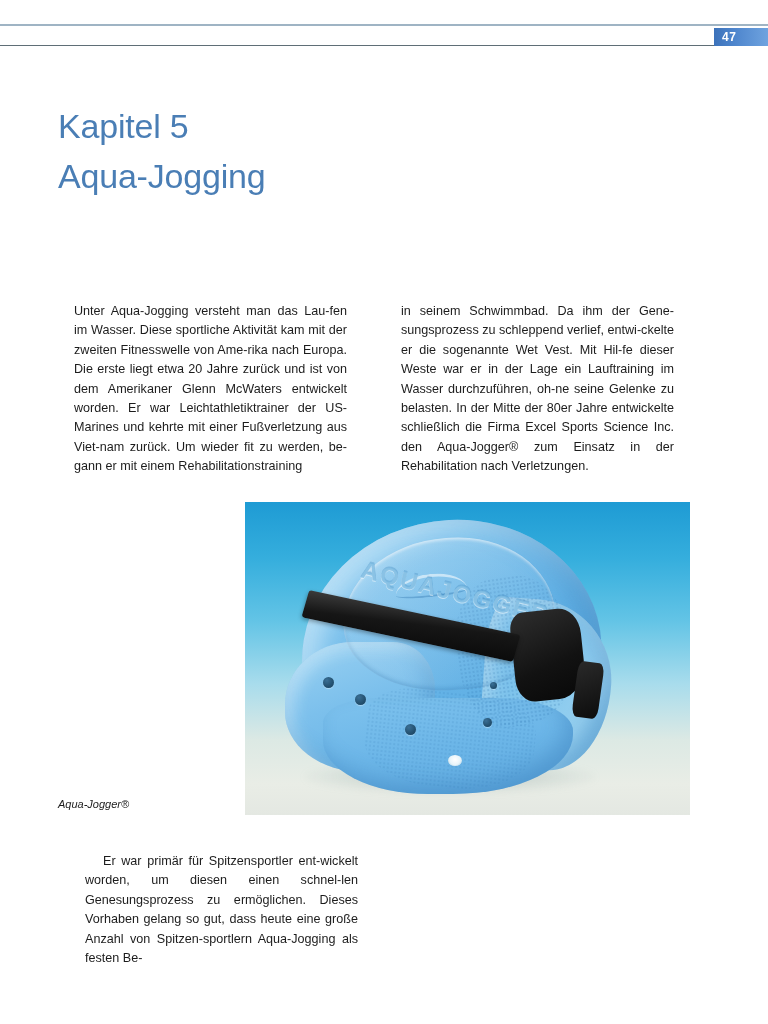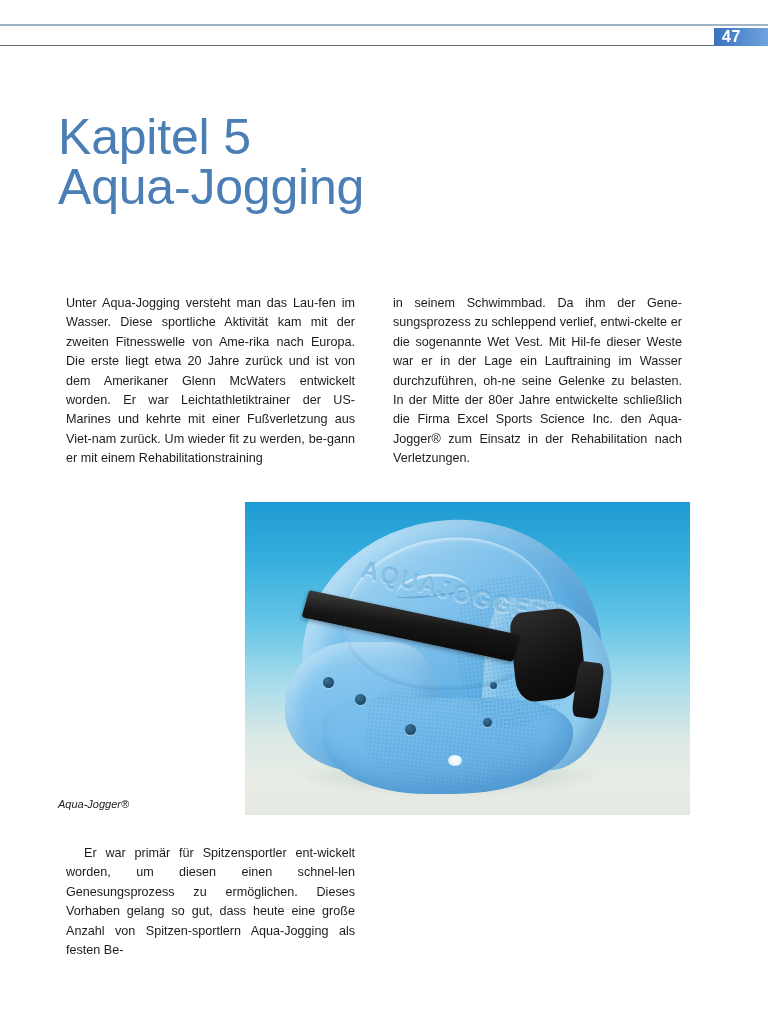--- a/index.html
+++ b/index.html
@@ -37,62 +37,62 @@
     background: #5F6E76;
   }
   .page-badge {
     position: absolute;
     right: 0;
     top: 28px;
     width: 54px;
     height: 18px;
     background: linear-gradient(to right, #3C72BA 0%, #4C84CC 35%, #6FA3DF 100%);
     color: #ffffff;
-    font-size: 16px;
+    font-size: 12px;
     font-weight: bold;
     letter-spacing: 0.5px;
     display: flex;
     align-items: center;
     justify-content: flex-start;
     padding-left: 8px;
     box-sizing: border-box;
   }
 
   
   .chapter-title {
     position: absolute;
     left: 58px;
     top: 78px;
     color: #4A7EB5;
-    font-size: 50px;
+    font-size: 34px;
     line-height: 50px;
     font-weight: normal;
     letter-spacing: -0.2px;
     white-space: pre-line;
   }
 
   
   .columns {
     position: absolute;
     display: flex;
     gap: 22px;
   }
   .columns.block-one { left: 58px; top: 286px; width: 632px; }
-  .columns.block-two { left: 58px; top: 836px; width: 632px; align-items: flex-end; }
+  .columns.block-two { left: 69px; top: 836px; width: 632px; align-items: flex-end; }
 
   .col {
     width: 305px;
     font-size: 12.6px;
     line-height: 19.4px;
     color: #1c1c1c;
     text-align: justify;
     hyphens: manual;
     word-spacing: 0;
   }
-  .col p { margin: 8px; }
+  .col p { margin: 16px; }
   .col p.indented { text-indent: 18px; }
 
   
   .caption {
     position: absolute;
     left: 58px;
     top: 798px;
     font-size: 11px;
     font-style: italic;
     color: #1c1c1c;

